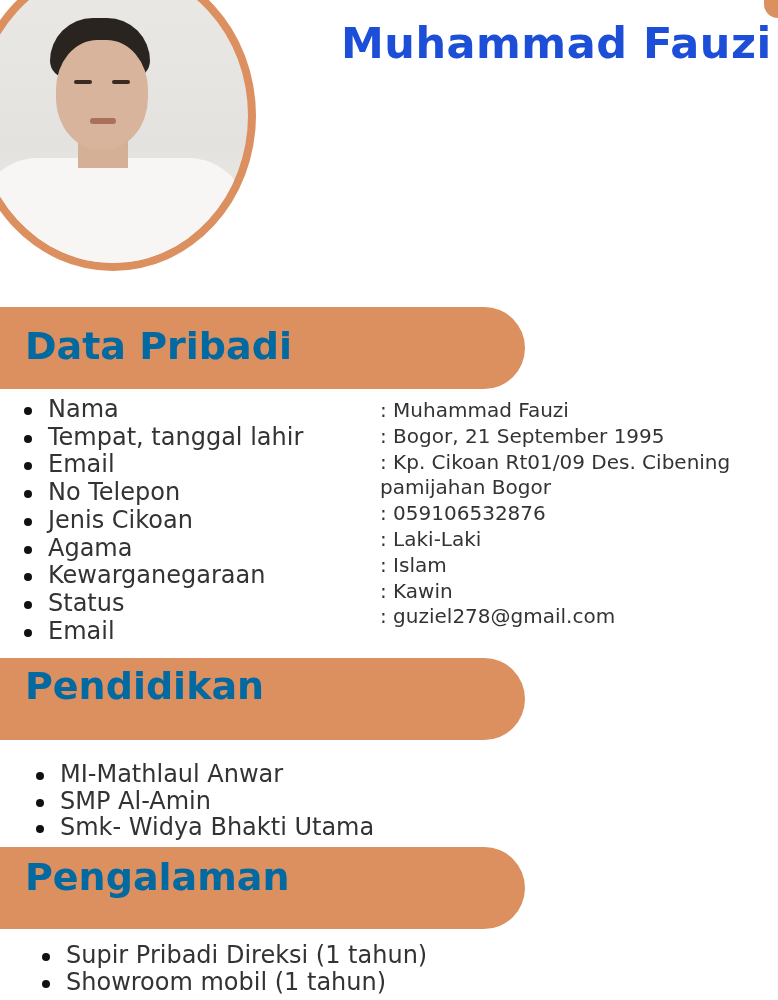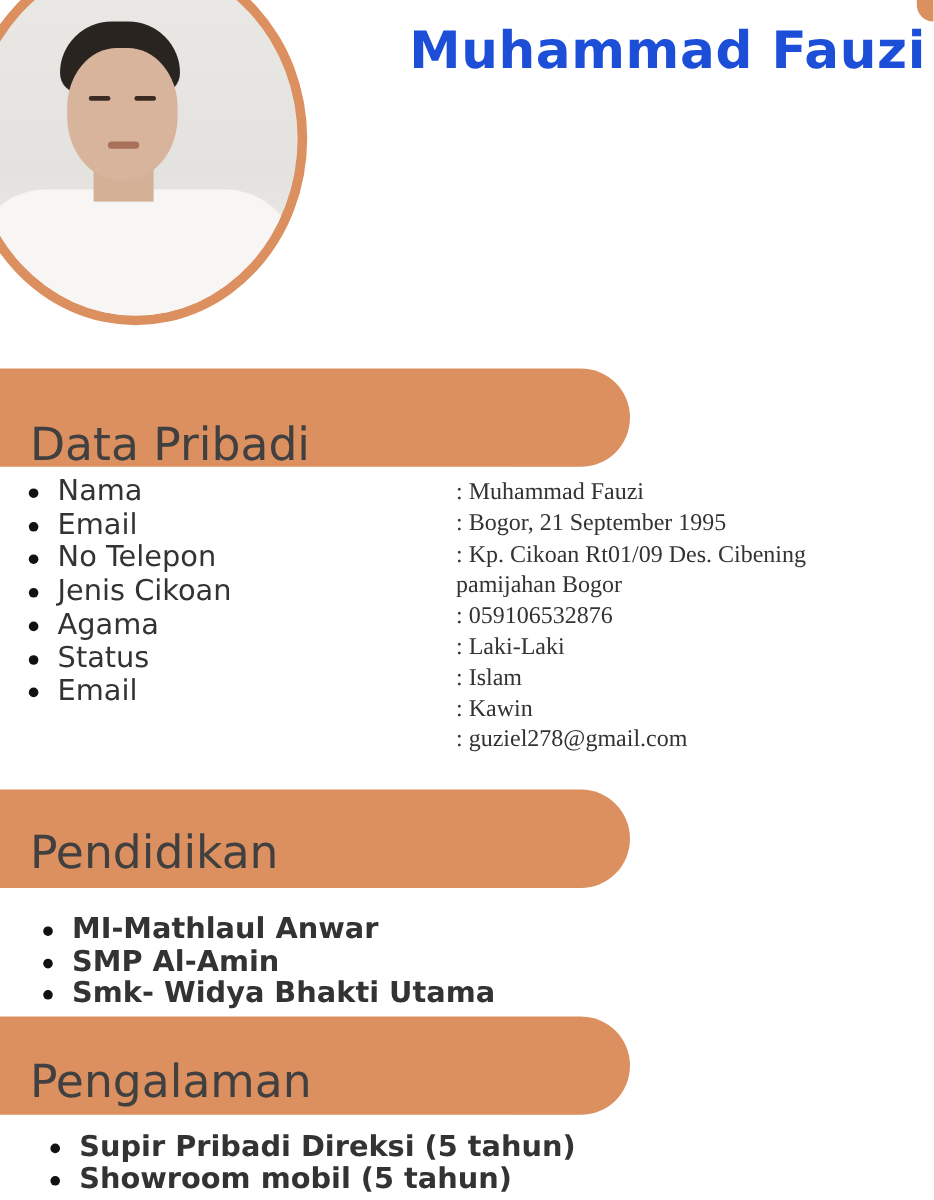--- a/index.html
+++ b/index.html
@@ -40,37 +40,37 @@
       position: absolute; left: 341px; top: 18px;
       font-family: "DejaVu Sans", sans-serif; font-weight: bold;
       font-size: 43px; color: #1d4ed8; letter-spacing: 0.5px;
     }
     .section-bar {
       position: absolute; left: -40px; width: 565px; height: 82px;
       background: #dc8f5f; border-radius: 42px;
     }
     .section-title {
       position: absolute; left: 25px; font-family: "DejaVu Sans", sans-serif;
-      font-weight: normal; font-size: 38px; color: #404040; margin-top: 24px;
+      font-weight: bold; font-size: 38px; color: #0369a1;
     }
     ul.items {
       position: absolute; margin: 0; padding: 0; list-style: none;
       font-size: 24px; color: #333;
     }
     ul.items li { position: relative; padding-left: 26px; line-height: 27.7px; }
     ul.items li::before {
       content: ""; position: absolute; left: 2px; top: 11px;
       width: 8px; height: 8px; border-radius: 50%; background: #111;
     }
     .values {
       position: absolute; left: 380px; top: 398px; width: 380px;
-      font-size: 20px; color: #333; line-height: 25.8px; font-family: Liberation Serif, serif;
+      font-size: 20px; color: #333; line-height: 25.8px;
     }
     .values div { white-space: nowrap; }
-    .small-list { font-size: 20px; font-weight: bold; }
+    .small-list { font-size: 20px; }
     .small-list li { line-height: 26.5px !important; }
   </style>
 </head>
 <body>
 
 <div class="photo-ring">
   <div class="shirt"></div>
   <div class="neck"></div>
   <div class="hair"></div>
   <div class="face">
@@ -82,24 +82,26 @@
 
 <div class="corner-accent"></div>
 
 <div class="name-title">Muhammad Fauzi</div>
 
 <div class="section-bar" style="top:307px;"></div>
 <div class="section-title" style="top:324px;">Data Pribadi</div>
 
 <ul class="items" style="left:22px; top:396px;">
   <li>Nama</li>
+  <li>Tempat, tanggal lahir</li>
   <li>Email</li>
   <li>No Telepon</li>
   <li>Jenis Cikoan</li>
   <li>Agama</li>
+  <li>Kewarganegaraan</li>
   <li>Status</li>
   <li>Email</li>
 </ul>
 
 <div class="values">
   <div>: Muhammad Fauzi</div>
   <div>: Bogor, 21 September 1995</div>
   <div>: Kp. Cikoan Rt01/09 Des. Cibening</div>
   <div>pamijahan Bogor</div>
   <div>: 059106532876</div>
@@ -115,15 +117,15 @@
 <ul class="items small-list" style="left:34px; top:761px;">
   <li>MI-Mathlaul Anwar</li>
   <li>SMP Al-Amin</li>
   <li>Smk- Widya Bhakti Utama</li>
 </ul>
 
 <div class="section-bar" style="top:847px;"></div>
 <div class="section-title" style="top:855px;">Pengalaman</div>
 
 <ul class="items small-list" style="left:40px; top:942px;">
-  <li>Supir Pribadi Direksi (5 tahun)</li>
-  <li>Showroom mobil (5 tahun)</li>
+  <li>Supir Pribadi Direksi (1 tahun)</li>
+  <li>Showroom mobil (1 tahun)</li>
 </ul>
 
 </body></html>

